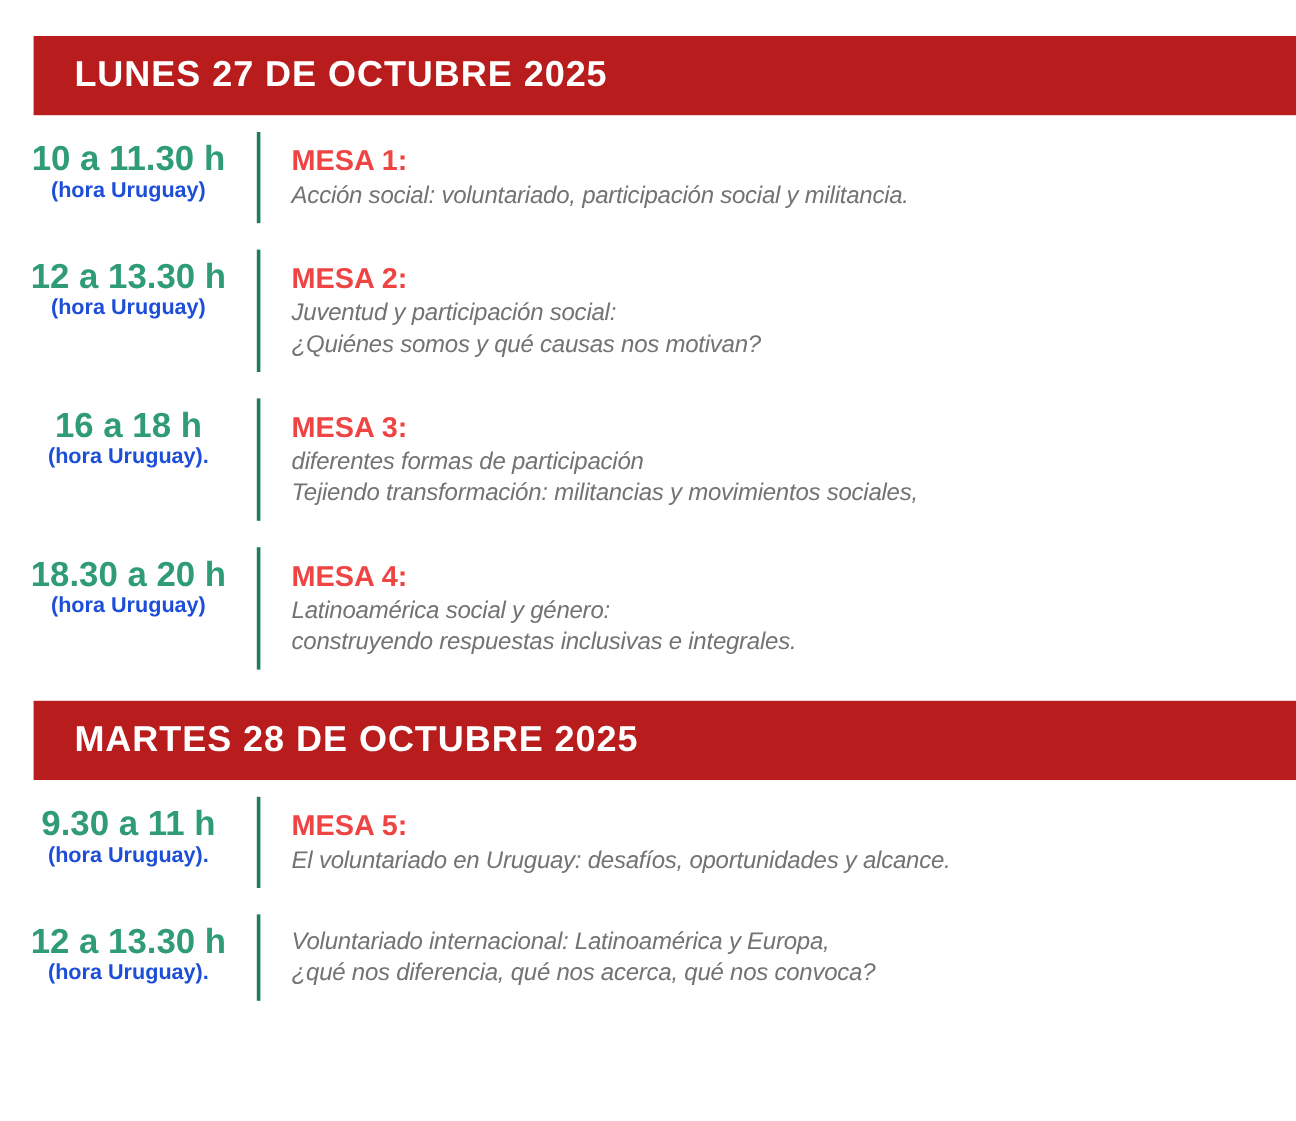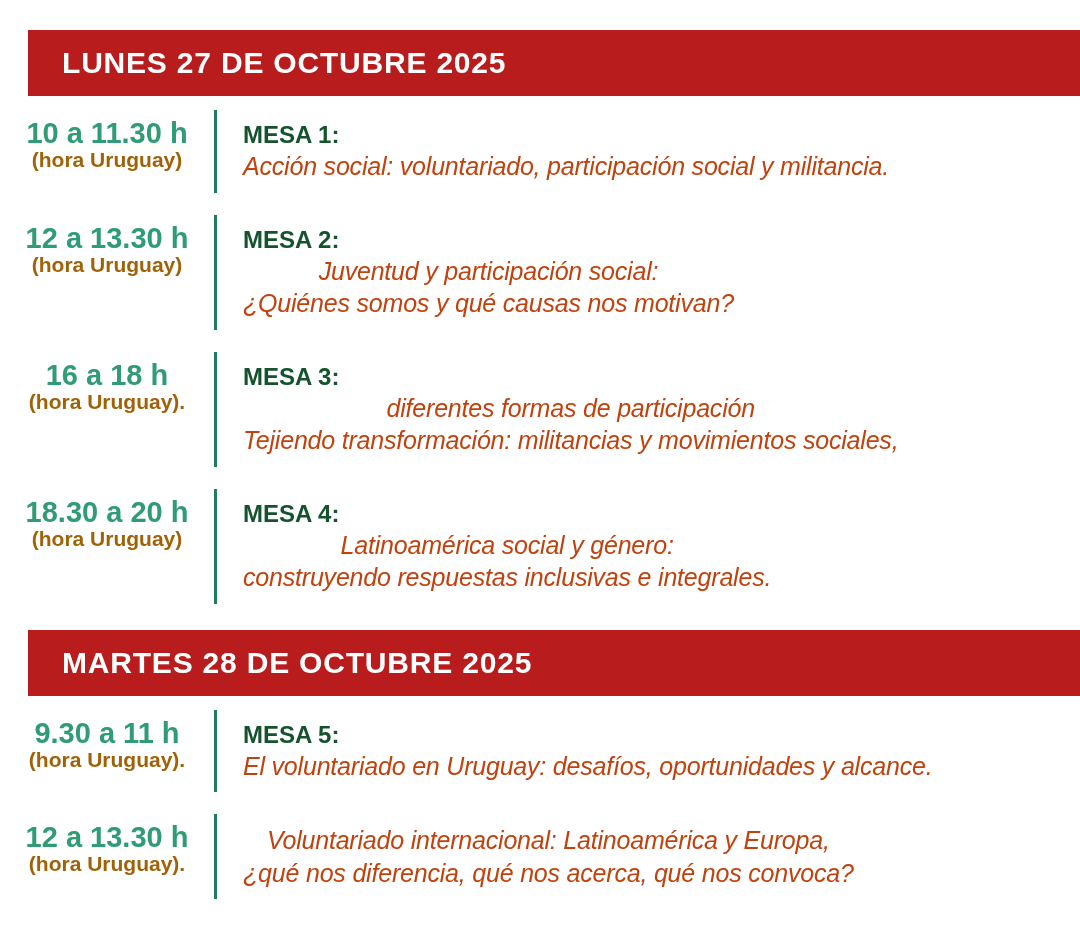--- a/index.html
+++ b/index.html
@@ -50,52 +50,51 @@
     padding: 8px 6px;
   }
   .time {
     color: #2f9c75;
     font-size: 29px;
     font-weight: 800;
     line-height: 1.05;
     white-space: nowrap;
   }
   .tz {
-    color: #a16207;
-    font-size: 21px;
+    color: #1d4ed8;
+    font-size: 18px;
     font-weight: 700;
     line-height: 1.15;
     white-space: nowrap;
   }
   .divider {
     width: 3px;
     background: #1e7d60;
     flex: 0 0 auto;
   }
   .content-col {
     display: flex;
     flex-direction: column;
     justify-content: center;
     padding: 10px 10px 10px 26px;
   }
   .mesa-title {
-    color: #14532d;
+    color: #ef4444;
     font-size: 24px;
     font-weight: 700;
     line-height: 1.25;
   }
   .desc-line {
-    color: #c2410c;
-    font-size: 25px;
+    color: #737373;
+    font-size: 20px;
     font-style: italic;
     font-weight: 400;
     line-height: 1.3;
     letter-spacing: -0.2px;
     white-space: nowrap;
-    text-align: center;
   }
 </style>
 </head>
 <body>
 
 <div class="schedule" id="schedule">
   <section class="day-section">
     <div class="day-header">
       <span class="day-header-label">LUNES 27 DE OCTUBRE 2025</span>
     </div>

